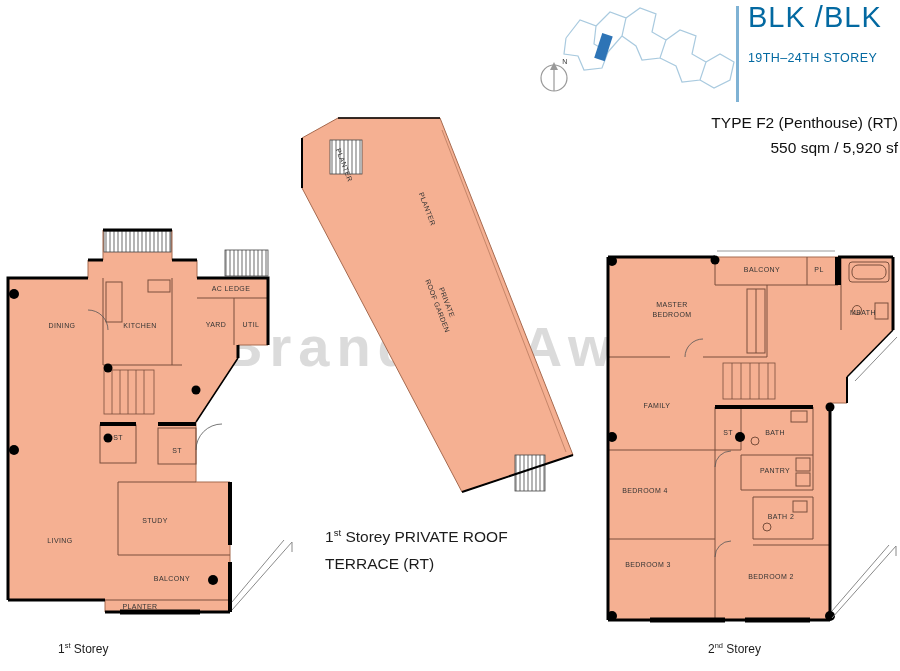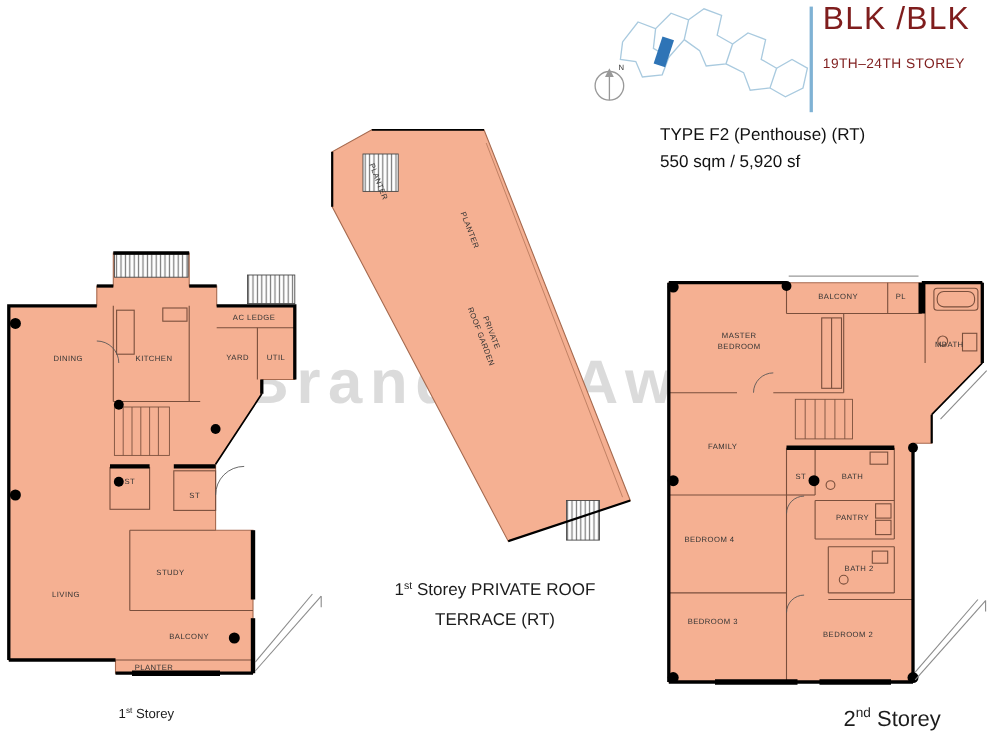--- a/index.html
+++ b/index.html
@@ -1,28 +1,28 @@
 <!DOCTYPE html>
 <html><head>
 <meta charset="utf-8">
 <style>
   html,body{margin:0;padding:0}
   body{width:900px;height:671px;position:relative;background:#fff;font-family:"Liberation Sans",sans-serif;overflow:hidden}
   svg.plan{position:absolute;overflow:visible}
   .plan text{font-family:"Liberation Sans",sans-serif;font-size:7px;fill:#333;text-anchor:middle;letter-spacing:0.4px}
   .divider{position:absolute;left:736px;top:6px;width:3px;height:96px;background:#7FB2D4}
-  .blk{position:absolute;left:748px;top:2px;color:#7f1d1d}
+  .blk{position:absolute;left:748px;top:2px;color:#0369a1}
   .blk .big{font-size:29px;line-height:31px;letter-spacing:1px;font-weight:400}
   .blk .range{font-size:12.5px;margin-top:18px;letter-spacing:0.4px}
-  .unit-info{position:absolute;left:600px;top:110px;width:298px;text-align:left;font-size:15.5px;color:#111;line-height:25px}
+  .unit-info{position:absolute;left:600px;top:110px;width:298px;text-align:right;font-size:15.5px;color:#111;line-height:25px}
   .watermark{position:absolute;left:222px;top:314px;font-size:56px;font-weight:bold;color:rgba(175,175,175,0.45);letter-spacing:7px;white-space:nowrap;pointer-events:none}
-  .caption{position:absolute;text-align:center;color:#1c1c1c}
+  .caption{position:absolute;text-align:left;color:#1c1c1c}
   .terrace-caption{left:325px;top:519px;width:250px;font-size:15.5px;line-height:27px}
   .storey1{left:58px;top:641px;width:150px;font-size:12px}
-  .storey2{left:736px;top:641px;width:150px;font-size:20px}
+  .storey2{left:708px;top:641px;width:150px;font-size:12px}
   sup{font-size:0.62em}
 </style>
 </head>
 <body>
 
 <svg class="plan" style="left:538px;top:0;width:200px;height:108px" viewBox="0 0 200 108">
   <g stroke="#A9CADF" fill="none" stroke-width="1.2">
     <polyline points="28,38 42,20 58,26 56,44 70,52 64,68 46,70 40,56 26,54 28,38"></polyline>
     <polyline points="58,26 72,12 88,18 84,36 70,52"></polyline>
     <polyline points="88,18 102,8 118,14 114,32 128,40 122,58 104,60 98,46 84,36"></polyline>

